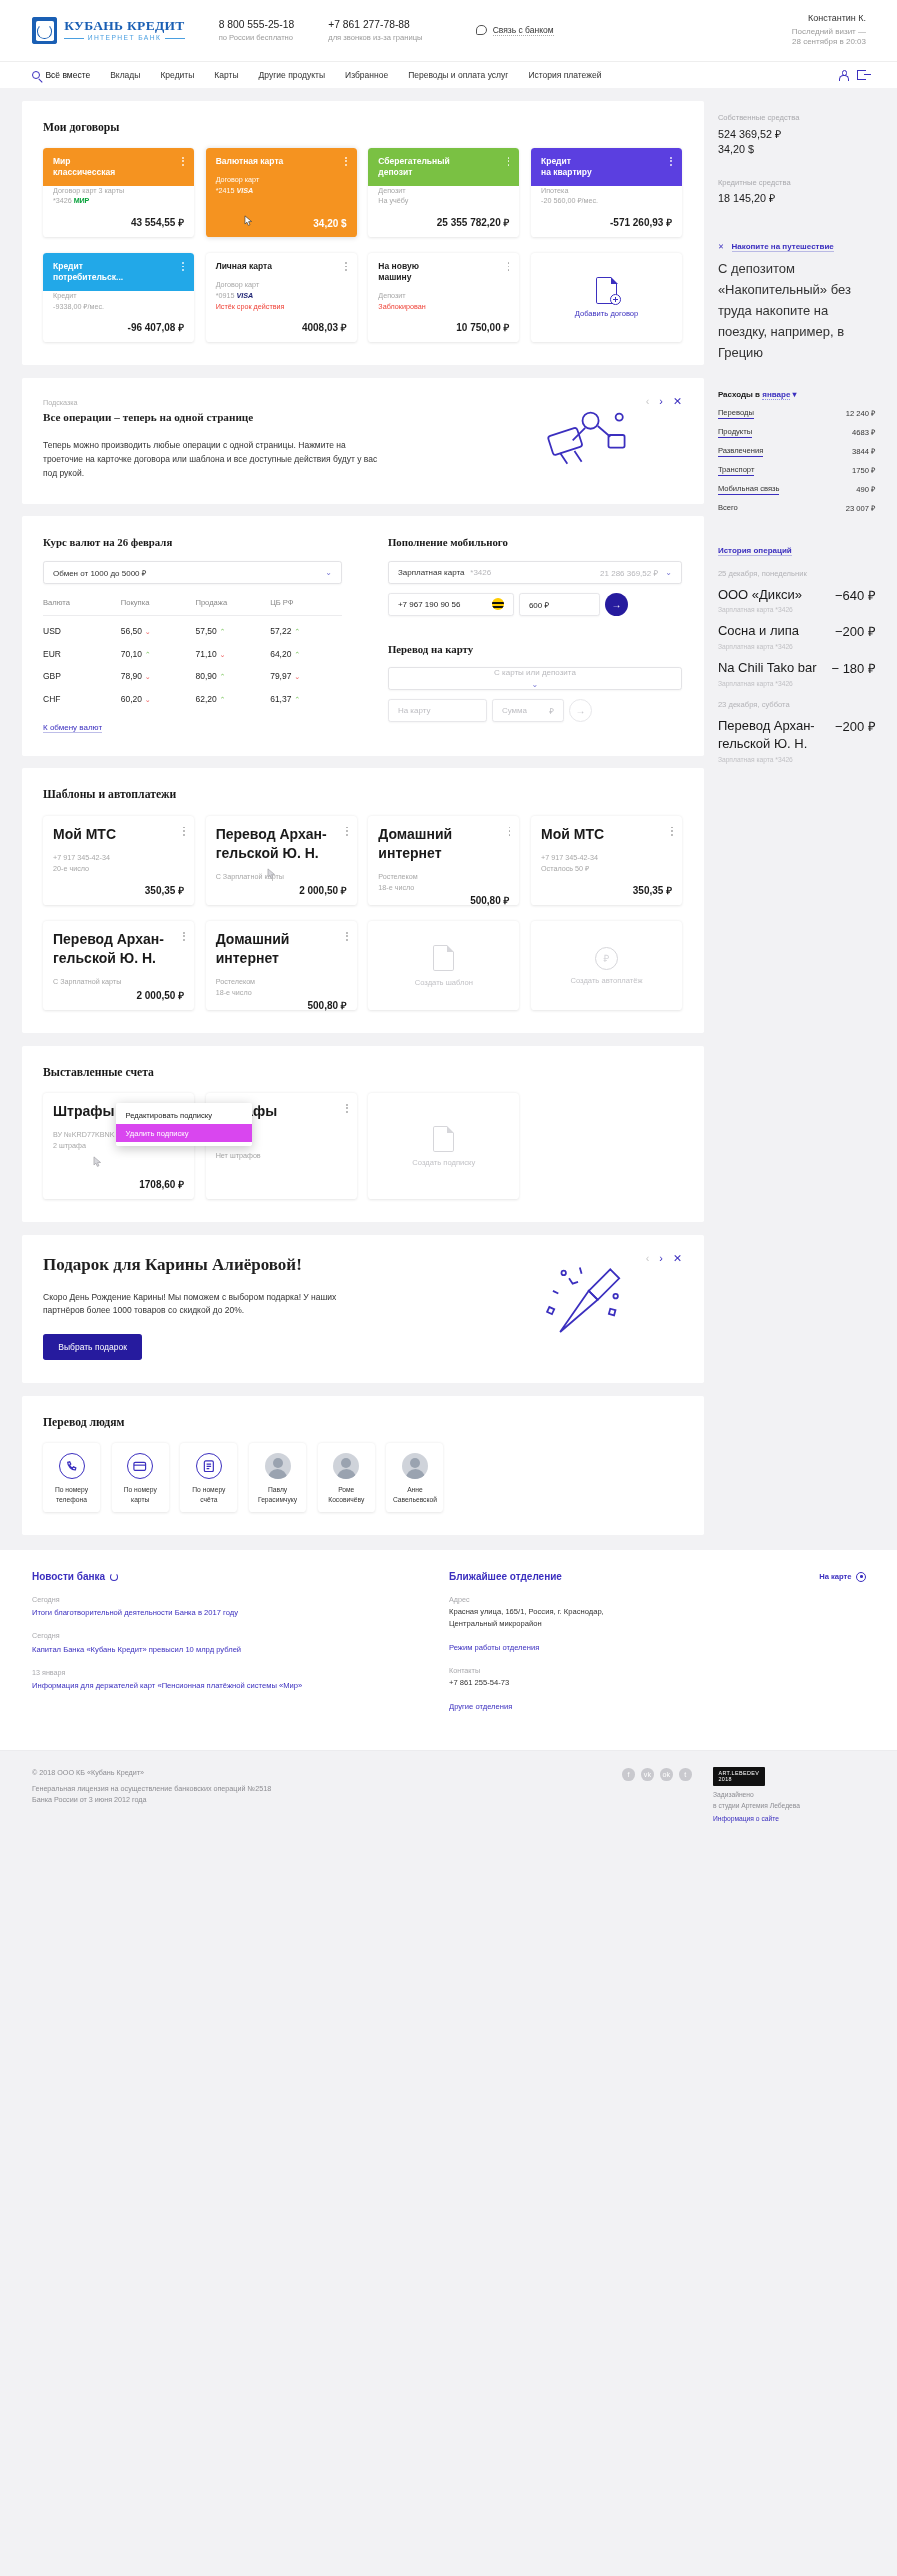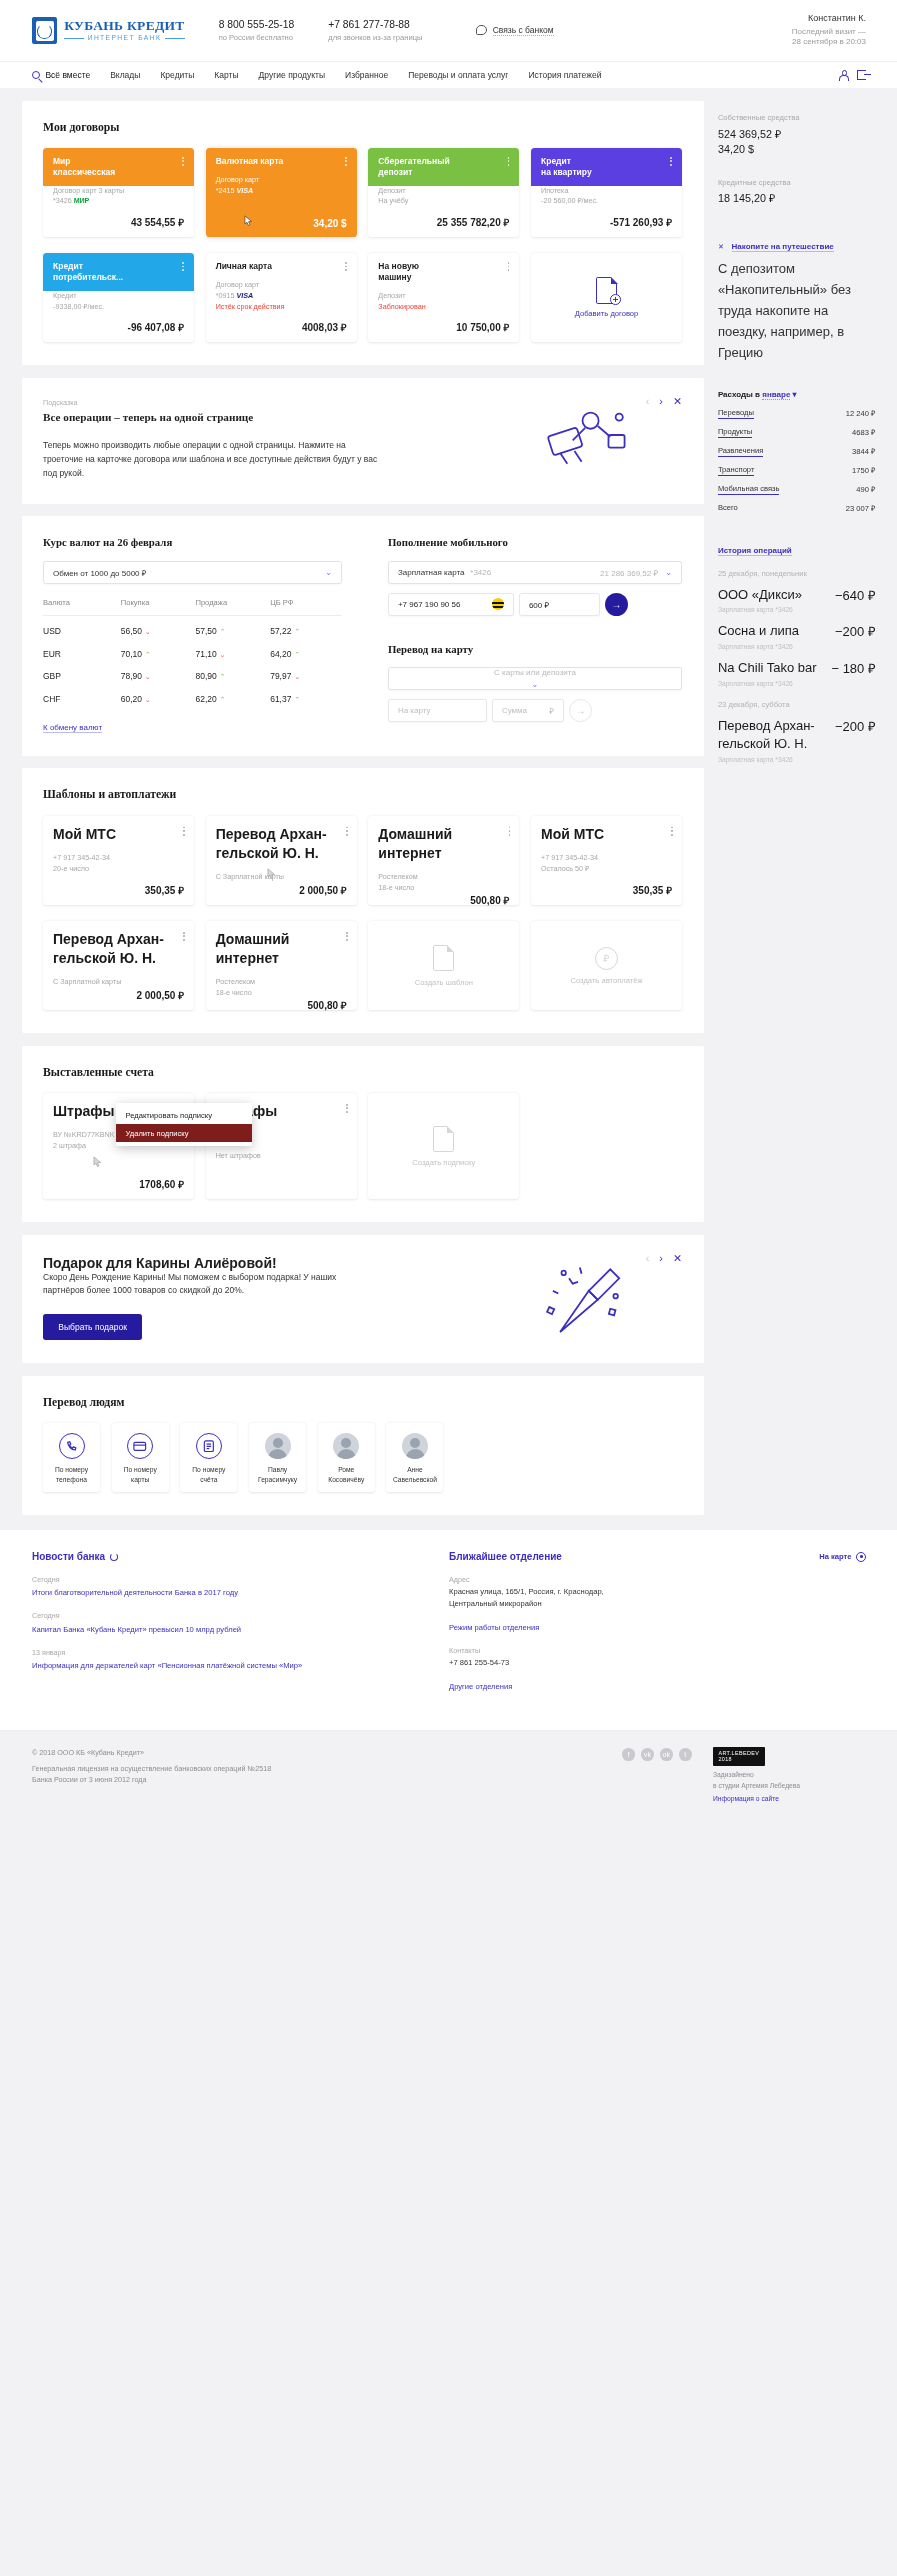--- a/index.html
+++ b/index.html
@@ -135,25 +135,25 @@
   .tcard-amt { margin-top:auto; text-align:right; font-size:10px; font-weight:bold; color:#1a1a1a; }
   .tcard.ghost { align-items:center; justify-content:center; gap:6.3px; }
   .ghost-ic { width:20.7px;height:26px;border:1.3px solid #d6d6da;border-radius:1.8px;position:relative;}
   .ghost-ic:before{content:"";position:absolute;right:-1.3px;top:-1.3px;border-width:0 7.2px 7.2px 0;border-style:solid;border-color:#fff #fff #d6d6da #d6d6da;}
   .ghost-circ{width:23px;height:23px;border-radius:50%;border:1.3px solid #d6d6da;display:flex;align-items:center;justify-content:center;font-size:10px;color:#d6d6da;}
   .ghost-label{font-size:7.6px;color:#c2c2c6;}
 
   
   .ctxmenu { position:absolute; background:#fff; box-shadow:0 2.7px 10.8px rgba(0,0,0,.22); border-radius:1.8px; width:136px; padding:3.6px 0; z-index:40; }
   .ctxmenu div { font-size:7.6px; padding:4.5px 10px; color:#222; }
-  .ctxmenu div.sel { background:#7f1d1d; color:#fff; }
+  .ctxmenu div.sel { background:#d946ef; color:#fff; }
 
   
   .promo { position:relative; overflow:hidden; }
-  .promo-title { font-size:14px; font-family:Liberation Sans, sans-serif; font-weight:bold; margin-bottom:0;}
+  .promo-title { font-size:17px; font-family:Liberation Serif, serif; font-weight:bold; margin-bottom:16px;}
   .promo-text { font-size:8.5px; color:#333; line-height:1.62; width:319px; }
   .promo-btn { margin-top:16px; background:#261b9e; color:#fff; font-size:8.5px; border:none; border-radius:2.7px; padding:8px 15.3px; }
   .promo-art { position:absolute; right:72px; top:20px; }
 
   
   .people { display:flex; gap:11.7px; }
   .pcard { width:57px; background:#fff; border-radius:3.6px; box-shadow:0 0.9px 2.7px rgba(0,0,0,.10); padding:10px 4.5px 8px; display:flex; flex-direction:column; align-items:center; gap:6.3px;}
   .pic { width:26px;height:26px;border-radius:50%;border:1.2px solid #3b2fbf;display:flex;align-items:center;justify-content:center;}
   .avatar { width:26px;height:26px;border-radius:50%;background:#cfd3da; position:relative; overflow:hidden;}
   .avatar:before{content:"";position:absolute;left:8px;top:4.5px;width:10px;height:10px;border-radius:50%;background:#9aa3b0;}

